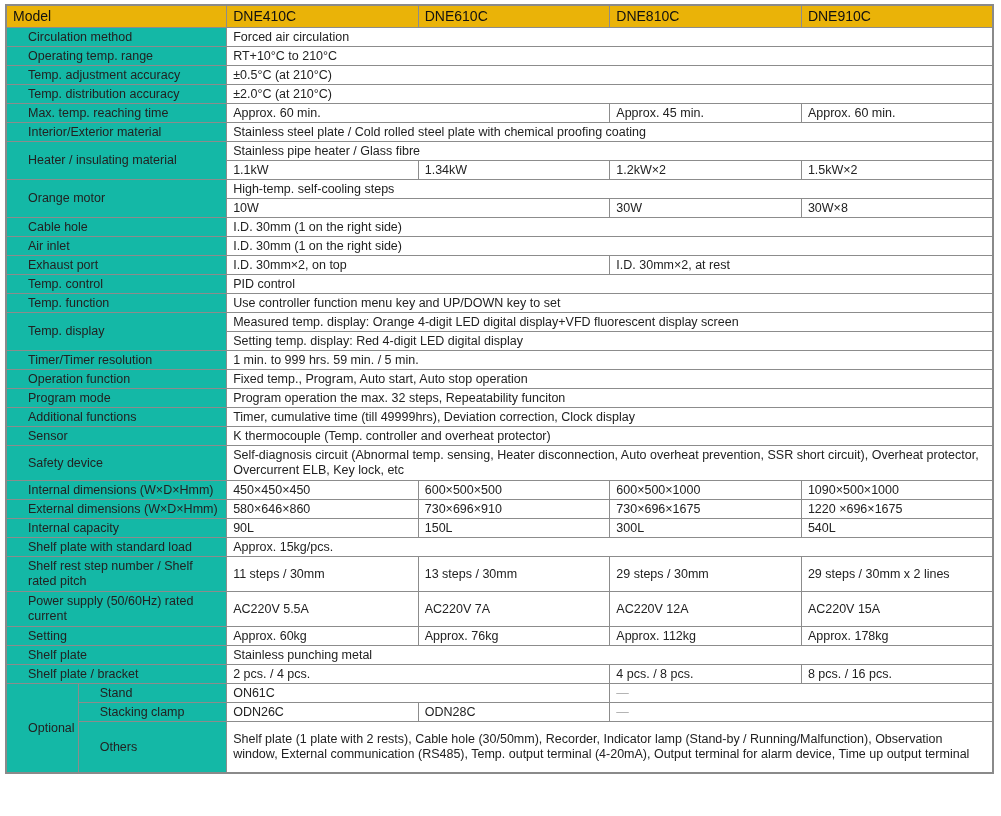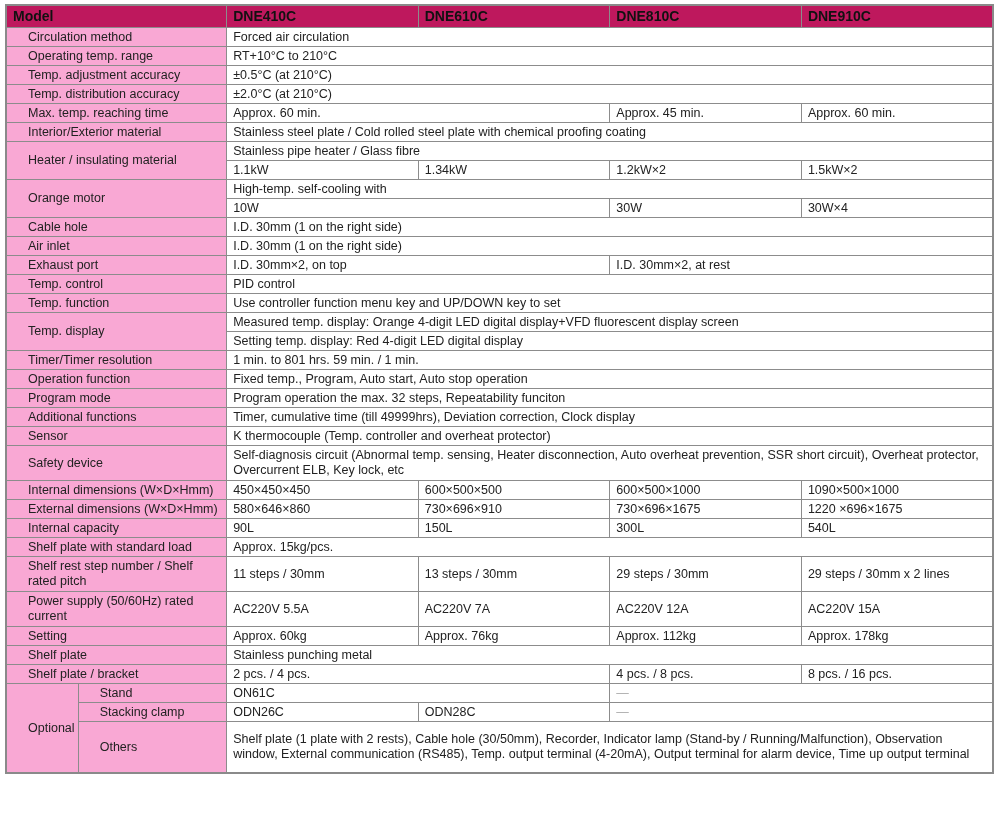--- a/index.html
+++ b/index.html
@@ -16,27 +16,27 @@
     height: 18px;
     line-height: 15px;
     text-align: left;
     vertical-align: middle;
     overflow: hidden;
     font-weight: normal;
     white-space: nowrap;
   }
   table.spec td.wrap { white-space: normal; }
   table.spec th {
-    background: #be185d;
-    font-weight: bold;
+    background: #eab308;
+    font-weight: normal;
     font-size: 14px;
     height: 21px;
     color: #111;
   }
-  table.spec td.label { background: #f9a8d4; padding-left: 21px; }
+  table.spec td.label { background: #14b8a6; padding-left: 21px; }
   table.spec td.val { background: #ffffff; }
   tr.tall td { height: 34px; }
   tr.xtall td { height: 50px; }
   col.c-label1 { width: 72px; }
   col.c-label2 { width: 148px; }
   col.c-v { width: 191px; }
   .dash { color: #aaa; }
 </style>
 </head>
 <body>
@@ -91,26 +91,26 @@
       <td colspan="4" class="val">Stainless pipe heater / Glass fibre</td>
     </tr>
     <tr>
       <td class="val">1.1kW</td>
       <td class="val">1.34kW</td>
       <td class="val">1.2kW×2</td>
       <td class="val">1.5kW×2</td>
     </tr>
     <tr>
       <td colspan="2" rowspan="2" class="label">Orange motor</td>
-      <td colspan="4" class="val">High-temp. self-cooling with</td>
+      <td colspan="4" class="val">High-temp. self-cooling steps</td>
     </tr>
     <tr>
       <td colspan="2" class="val">10W</td>
       <td class="val">30W</td>
-      <td class="val">30W×4</td>
+      <td class="val">30W×8</td>
     </tr>
     <tr>
       <td colspan="2" class="label">Cable hole</td>
       <td colspan="4" class="val">I.D. 30mm (1 on the right side)</td>
     </tr>
     <tr>
       <td colspan="2" class="label">Air inlet</td>
       <td colspan="4" class="val">I.D. 30mm (1 on the right side)</td>
     </tr>
     <tr>
@@ -128,21 +128,21 @@
     </tr>
     <tr>
       <td colspan="2" rowspan="2" class="label">Temp. display</td>
       <td colspan="4" class="val">Measured temp. display: Orange 4-digit LED digital display+VFD fluorescent display screen</td>
     </tr>
     <tr>
       <td colspan="4" class="val">Setting temp. display: Red 4-digit LED digital display</td>
     </tr>
     <tr>
       <td colspan="2" class="label">Timer/Timer resolution</td>
-      <td colspan="4" class="val">1 min. to 801 hrs. 59 min. / 1 min.</td>
+      <td colspan="4" class="val">1 min. to 999 hrs. 59 min. / 5 min.</td>
     </tr>
     <tr>
       <td colspan="2" class="label">Operation function</td>
       <td colspan="4" class="val">Fixed temp., Program, Auto start, Auto stop operation</td>
     </tr>
     <tr>
       <td colspan="2" class="label">Program mode</td>
       <td colspan="4" class="val">Program operation the max. 32 steps,  Repeatability funciton</td>
     </tr>
     <tr>

